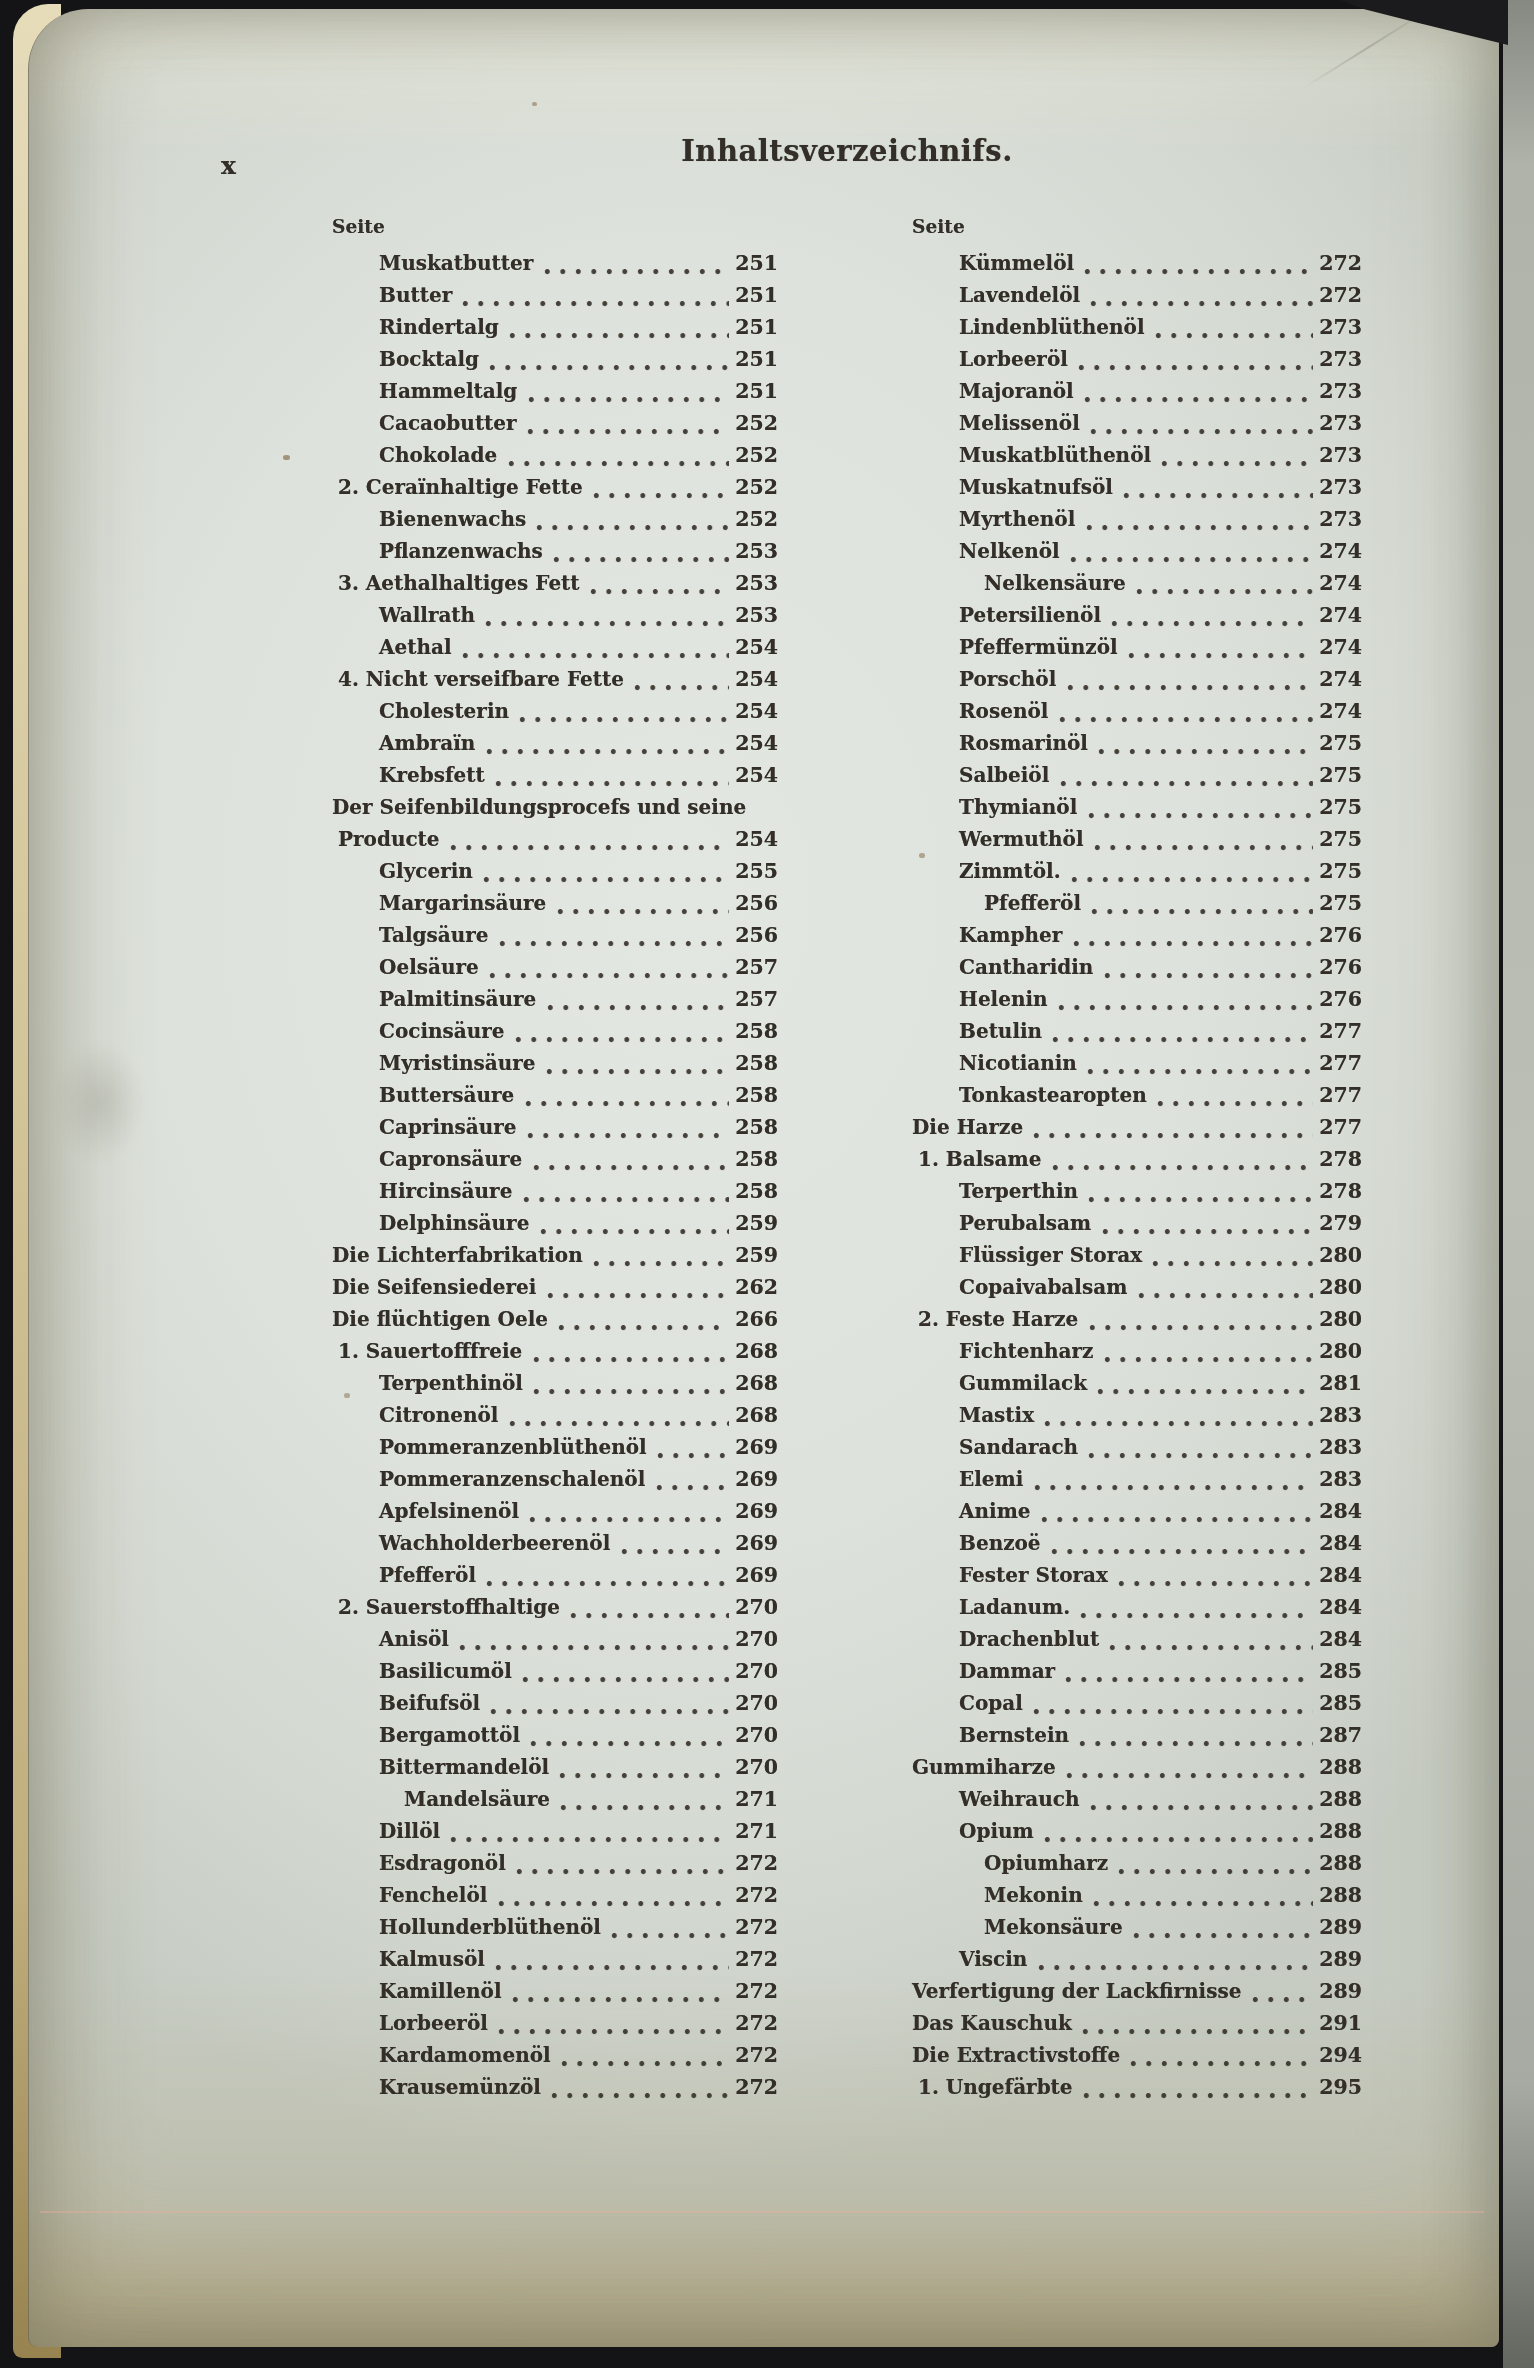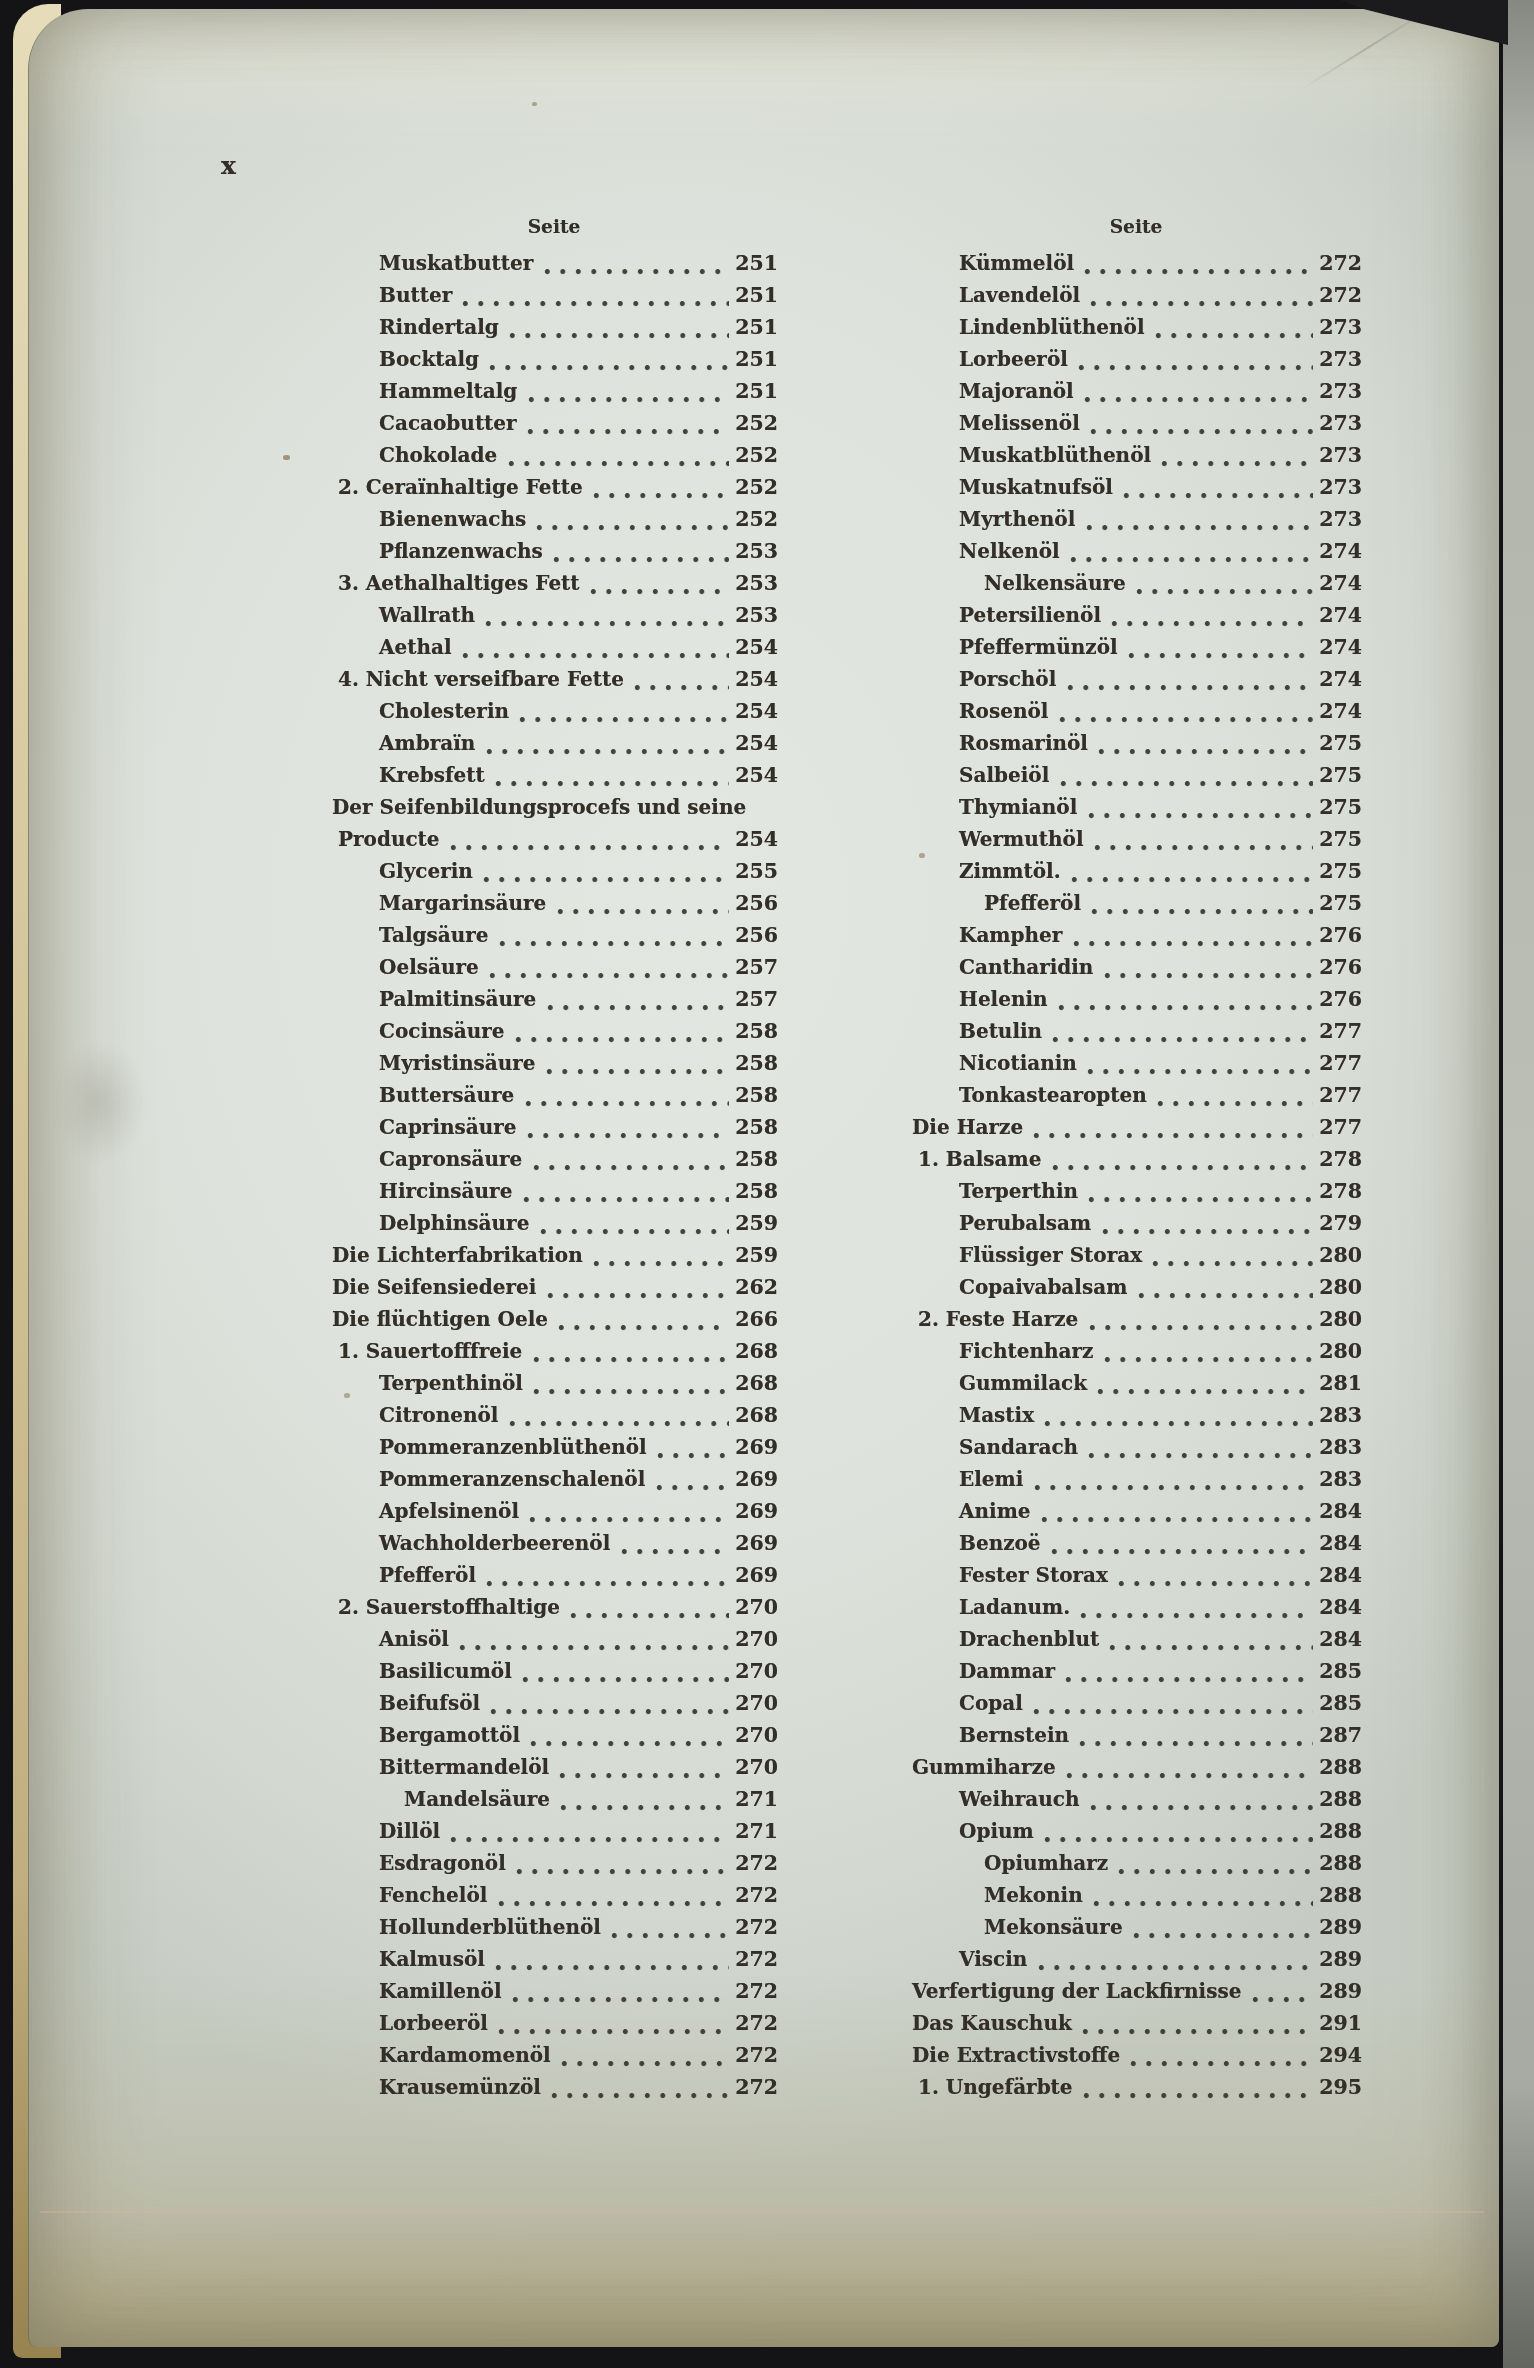--- a/index.html
+++ b/index.html
@@ -41,21 +41,21 @@
 
   .ink{color:var(--ink,#332f28);}
   .page-marker{position:absolute;left:192px;top:142px;font-size:25px;font-weight:bold;
       letter-spacing:0.9px;text-shadow:0 0 0.6px rgba(40,35,25,.55);}
   .title{position:absolute;left:303px;width:1030px;top:125px;text-align:center;
       font-size:29px;font-weight:bold;letter-spacing:0.5px;text-shadow:0 0 0.7px rgba(40,35,25,.6);}
 
   .col{position:absolute;top:207px;}
   .col1{left:303px;width:446px;}
   .col2{left:883px;width:450px;}
-  .seite{height:35px;text-align:center;padding-right:1.9px;font-size:18.6px;font-weight:bold;
+  .seite{height:35px;text-align:left;padding-right:1.9px;font-size:18.6px;font-weight:bold;
       text-shadow:0 0 0.5px rgba(40,35,25,.5);}
   .rows{display:block;}
   .row{height:32px;display:flex;align-items:baseline;font-size:20px;font-weight:bold;
       white-space:nowrap;text-shadow:0 0 0.6px rgba(42,37,27,.55);}
   .row .label{flex:0 0 auto;}
   .row .leader{flex:1 1 auto;align-self:stretch;margin:0 3.7px 0 9.3px;
       background-image:radial-gradient(circle at 2.4px 2.4px,rgba(48,43,34,.88) 2.1px,rgba(48,43,34,0) 2.8px);
       background-size:15.5px 5.6px;background-repeat:repeat-x;
       background-position:1.9px calc(100% - 8.4px);}
   .row .page-num{flex:0 0 auto;min-width:45px;text-align:right;font-size:20.5px;}
@@ -66,20 +66,21 @@
 </style>
 </head>
 <body>
 
 <div class="stage">
   <div class="under-pages"></div>
   <div class="right-sliver"></div>
 
   <div class="page">
     <div class="page-marker ink">x</div>
+    <div class="title ink">Inhaltsverzeichnifs.</div>
 
     <div class="col col1">
       <div class="seite ink">Seite</div>
       <div class="rows">
           <div class="row ink ind2">
     <span class="label">Muskatbutter</span>
     <span class="leader"></span>
     <span class="page-num">251</span>
   </div>
           <div class="row ink ind2">

